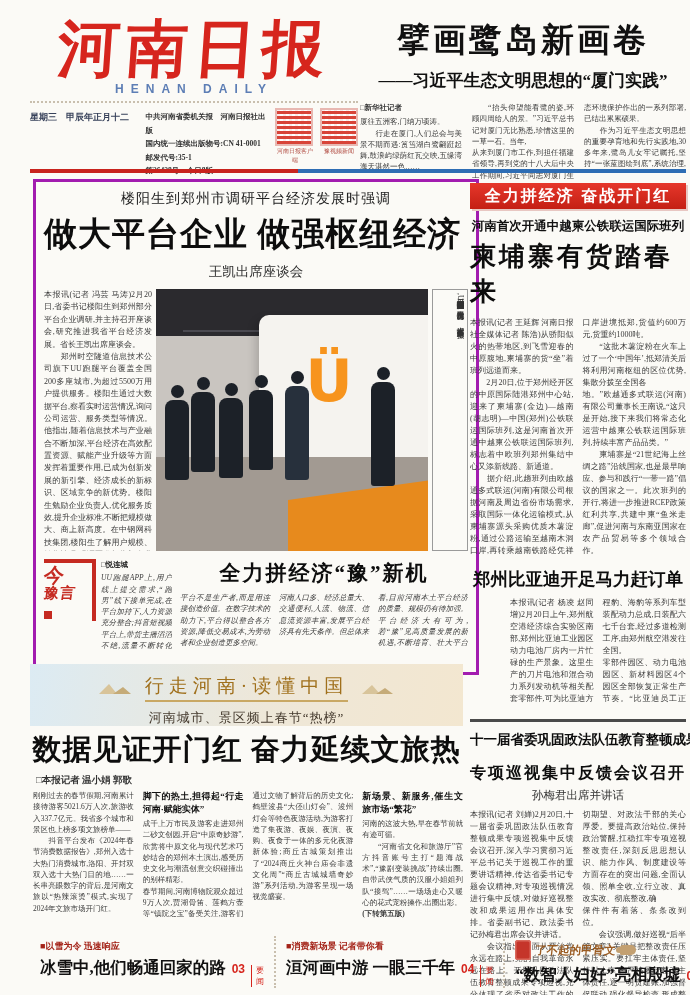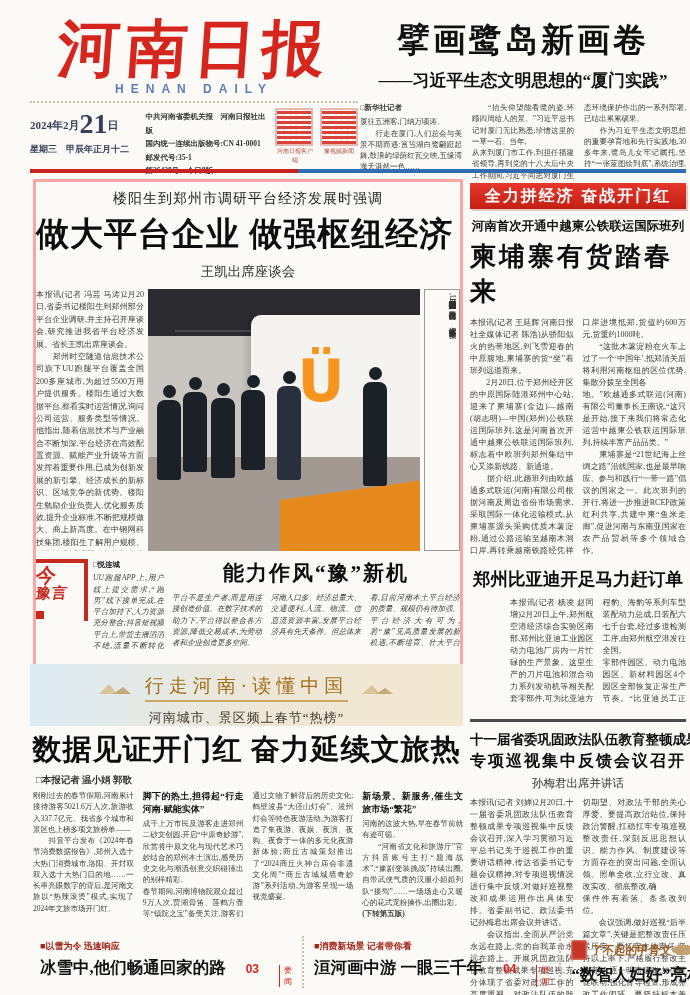--- a/index.html
+++ b/index.html
@@ -33,21 +33,21 @@
   .ta-sub{font-size:17px;font-weight:bold;text-align:center;margin-top:6px;color:#111;}
   .ta-cols{margin-top:10px;column-count:3;column-gap:10px;font-size:7.5px;line-height:1.5;
            height:80px;overflow:hidden;color:#3a3a3a;}
   .ta-byline{font-weight:bold;margin-bottom:3px;}
 
   .divider-red{position:absolute;left:30px;top:169px;width:268px;height:4px;background:#c8231d;}
   .divider-blue{position:absolute;left:298px;top:169px;width:388px;height:4px;background:#2e6db4;}
 
   
   .main-box{position:absolute;left:33px;top:179px;width:424px;height:478px;
-            border:3px solid #fca5a5;background:#fbfaf6;padding:6px 0;box-sizing:content-box;}
+            border:3px solid #a21caf;background:#fbfaf6;padding:6px 8px;box-sizing:content-box;}
   .mb-kicker{text-align:center;font-size:14px;color:#222;letter-spacing:1px;margin-top:2px;}
   .mb-headline{text-align:left;font-size:33px;font-weight:bold;letter-spacing:1px;color:#0d0d0d;margin-top:4px;}
   .mb-sub{text-align:center;font-size:13.5px;color:#333;margin-top:6px;}
   .mb-bodyrow{display:flex;gap:4px;margin-top:8px;height:262px;}
   .mb-col1{width:112px;font-size:8px;line-height:1.55;overflow:hidden;color:#3a3a3a;}
 
   
   .photo{position:relative;width:272px;height:262px;overflow:hidden;background:#c9c5c0;flex:none;}
   .ph-ceiling{position:absolute;left:0;top:0;width:100%;height:18%;background:#2b2a2e;}
   .ph-ceiling:after{content:"";position:absolute;bottom:4px;left:10%;width:80%;height:2px;background:#4a4950;}
@@ -109,31 +109,31 @@
   .r1-kicker{text-align:center;font-size:12.5px;font-weight:bold;margin-top:9px;color:#111;}
   .r1-headline{text-align:left;font-size:26px;font-weight:bold;letter-spacing:3px;margin-top:4px;color:#0d0d0d;}
   .r1-cols{margin-top:8px;column-count:2;column-gap:9px;font-size:8px;line-height:1.5;
            height:240px;overflow:hidden;color:#3a3a3a;}
   .r-jump{display:block;font-weight:bold;}
   .r2-headline{font-size:17.5px;font-weight:bold;text-align:center;margin-top:10px;color:#0d0d0d;white-space:nowrap;}
   .r2-cols{margin-top:6px;column-count:2;column-gap:9px;font-size:8px;line-height:1.5;
            height:112px;overflow:hidden;color:#3a3a3a;margin-left:40px;}
   .r-divider{height:3px;background:#4a4a4a;margin-top:10px;}
   .r3-h1{font-size:13.5px;font-weight:bold;text-align:center;margin-top:9px;letter-spacing:0px;color:#0d0d0d;white-space:nowrap;}
-  .r3-h2{font-size:16px;font-weight:bold;text-align:center;letter-spacing:2px;margin-top:2px;color:#0d0d0d;white-space:nowrap;}
+  .r3-h2{font-size:16px;font-weight:bold;text-align:center;letter-spacing:2px;margin-top:14px;color:#0d0d0d;white-space:nowrap;}
   .r3-sub{font-size:11.5px;text-align:center;margin-top:4px;color:#333;}
   .r3-cols{margin-top:6px;column-count:2;column-gap:9px;font-size:8px;line-height:1.5;
            height:212px;overflow:hidden;color:#3a3a3a;}
 
   
   .teasers{position:absolute;left:30px;top:936px;width:656px;height:52px;display:flex;}
   .teaser{flex:1;padding:4px 10px 0 10px;}
   .teaser + .teaser{border-left:2px dotted #c9bfae;}
   .t-kicker{font-size:9px;font-weight:bold;color:#a42318;}
-  .t-row{display:flex;align-items:baseline;gap:20px;margin-top:4px;}
+  .t-row{display:flex;align-items:baseline;gap:6px;margin-top:4px;}
   .t-title{font-size:16.5px;font-weight:bold;color:#111;white-space:nowrap;}
   .t-page{font-size:12px;font-weight:bold;color:#d6251d;font-family:"Liberation Sans",sans-serif;}
   .t-section{font-size:8px;color:#d6251d;border-left:1px solid #d6251d;padding-left:4px;}
   .t3-brand{display:flex;align-items:center;gap:4px;}
   .oracle-seal{width:16px;height:20px;background:#c5352a;border-radius:3px;
                box-shadow:inset 0 0 0 1.5px #d96a5d;}
   .t3-name{font-size:11.5px;font-weight:bold;color:#9a5b22;transform:skewX(-6deg);}
   .hand-icon{width:16px;height:10px;background:#c3a071;border-radius:5px 8px 8px 3px;
              position:relative;}
   .hand-icon:after{content:"";position:absolute;left:-4px;top:2px;width:7px;height:6px;
@@ -142,23 +142,20 @@
 </head>
 <body>
 
 <div class="page">
 
   <div class="masthead">
     <div class="mast-title">河南日报</div>
     <div class="mast-en">HENAN DAILY</div>
     <div class="mast-bottom">
       <div class="mast-date">
-        <div class="d1">
-          <span>2024年2月</span><span class="big">21</span><span>日</span>
-        </div>
         <div class="d2">星期三　甲辰年正月十二</div>
       </div>
       <div class="mast-org">
         <div>中共河南省委机关报　河南日报社出版</div>
         <div>国内统一连续出版物号:CN 41-0001　邮发代号:35-1</div>
         <div>第26428号　今日8版</div>
       </div>
       <div class="qr-wrap">
         <div>
           <div class="qr"></div>
@@ -240,21 +237,21 @@
           <div class="jy-c1">今</div>
           <div class="jy-c2">豫言</div>
           <div class="jy-stamp"></div>
         </div>
         <div class="jy-text jt">
           <div class="jy-byline">□悦连城</div>
           <span>UU跑腿APP上,用户线上提交需求,“跑男”线下接单完成,在平台加持下,人力资源充分整合;抖音短视频平台上,带货主播滔滔不绝,流量不断转化为“增量”……站在平台经济的风口上,越来越多的企业创新运营模式,探索新的商机。</span>
         </div>
       </div>
       <div class="platform">
-        <div class="pf-title">能力作风“豫”新机</div>
+        <div class="pf-title">全力拼经济“豫”新机</div>
         <div class="pf-cols jt">
           <div>平台不是生产者,而是用连接创造价值。在数字技术的助力下,平台得以整合各方资源,降低交易成本,为劳动者和企业创造更多空间。</div>
           <div>河南人口多、经济总量大、交通便利,人流、物流、信息流资源丰富,发展平台经济具有先天条件。但总体来看,目前河南本土平台经济的质量、规模仍有待加强。</div>
           <div>平台经济大有可为,若“豫”见高质量发展的新机遇,不断培育、壮大平台经济关联企业,方能实现平台“流量”向经济“增量”的转变,在创新突破、赋能实体、带动中小企业发展等方面大有作为。③5</div>
         </div>
       </div>
     </div>
   </div>
 
   <div class="promo">

